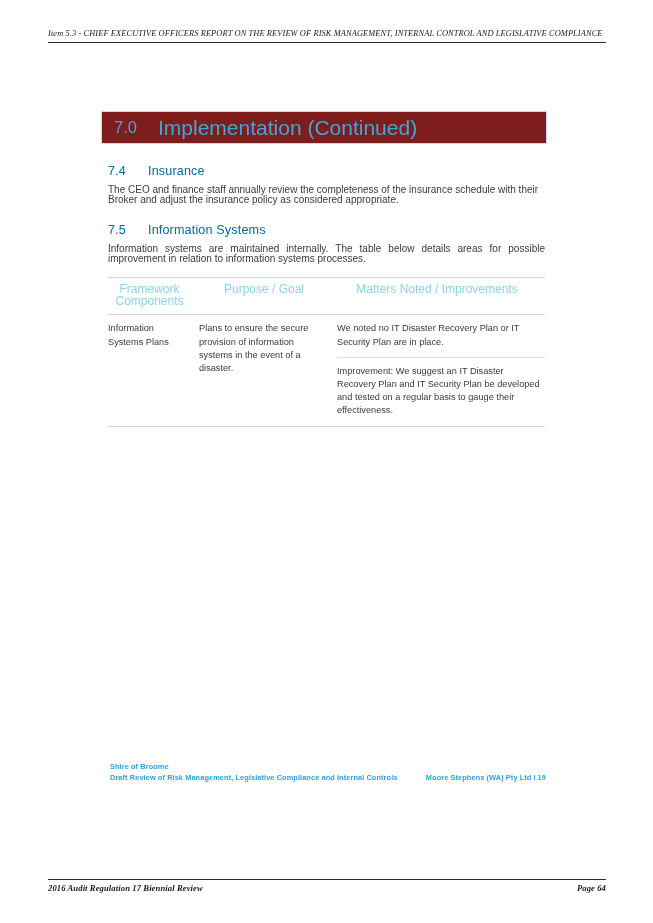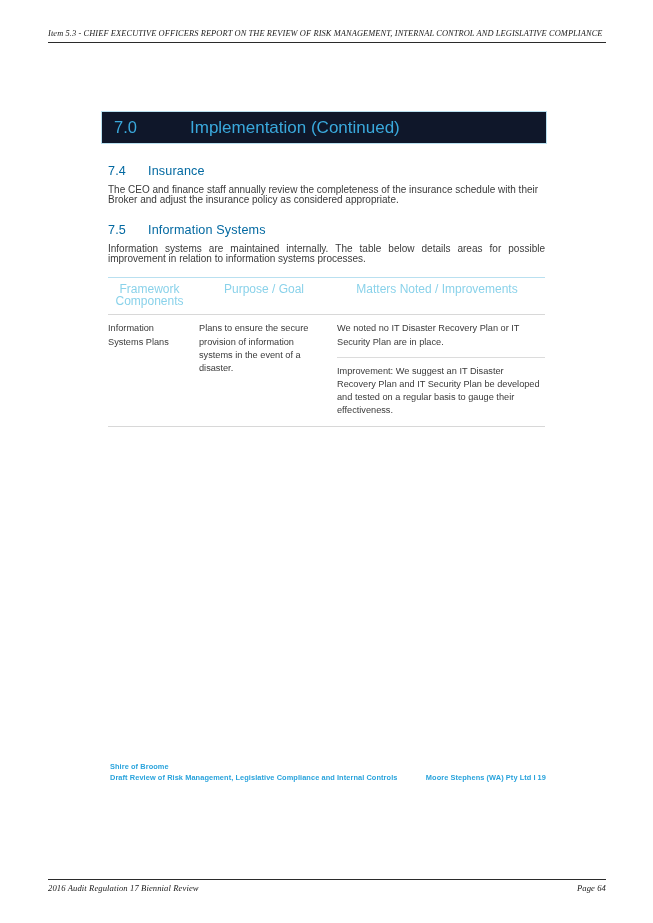--- a/index.html
+++ b/index.html
@@ -49,35 +49,34 @@
 
   
   #section-title-box {
     position: absolute;
     left: 101px;
     top: 111px;
     width: 446px;
     height: 33px;
     border: 1.2px solid #b9e0f0;
     box-sizing: border-box;
-    background: #0f172a;
+    background: #7f1d1d;
     display: flex;
     align-items: center;
-    gap: 32px;
   }
   #section-title-box .num {
     color: #3aa9dc;
     font-size: 16.5px;
     margin-left: 12px;
     width: 44px;
     display: inline-block;
   }
   #section-title-box .txt {
     color: #3aa9dc;
-    font-size: 17px;
+    font-size: 21px;
   }
 
   
   .sub-heading {
     position: absolute;
     left: 108px;
     width: 438px;
     color: #0369a1;
     font-size: 12.6px;
     letter-spacing: 0.15px;
@@ -180,21 +179,21 @@
   #page-footer .foot-rule {
     border-top: 1.3px solid #2b2b2b;
     width: 100%;
     margin-bottom: 3px;
   }
   #page-footer .foot-row {
     display: flex;
     justify-content: space-between;
     font-family: "Liberation Serif", serif;
     font-style: italic;
-    font-weight: normal;
+    font-weight: bold;
     font-size: 8.6px;
     color: #1a1a1a;
     letter-spacing: 0.1px;
     align-items: center;
   }
   #page-footer .foot-row .pg { font-style: italic; }
 </style>
 </head>
 <body>
 

